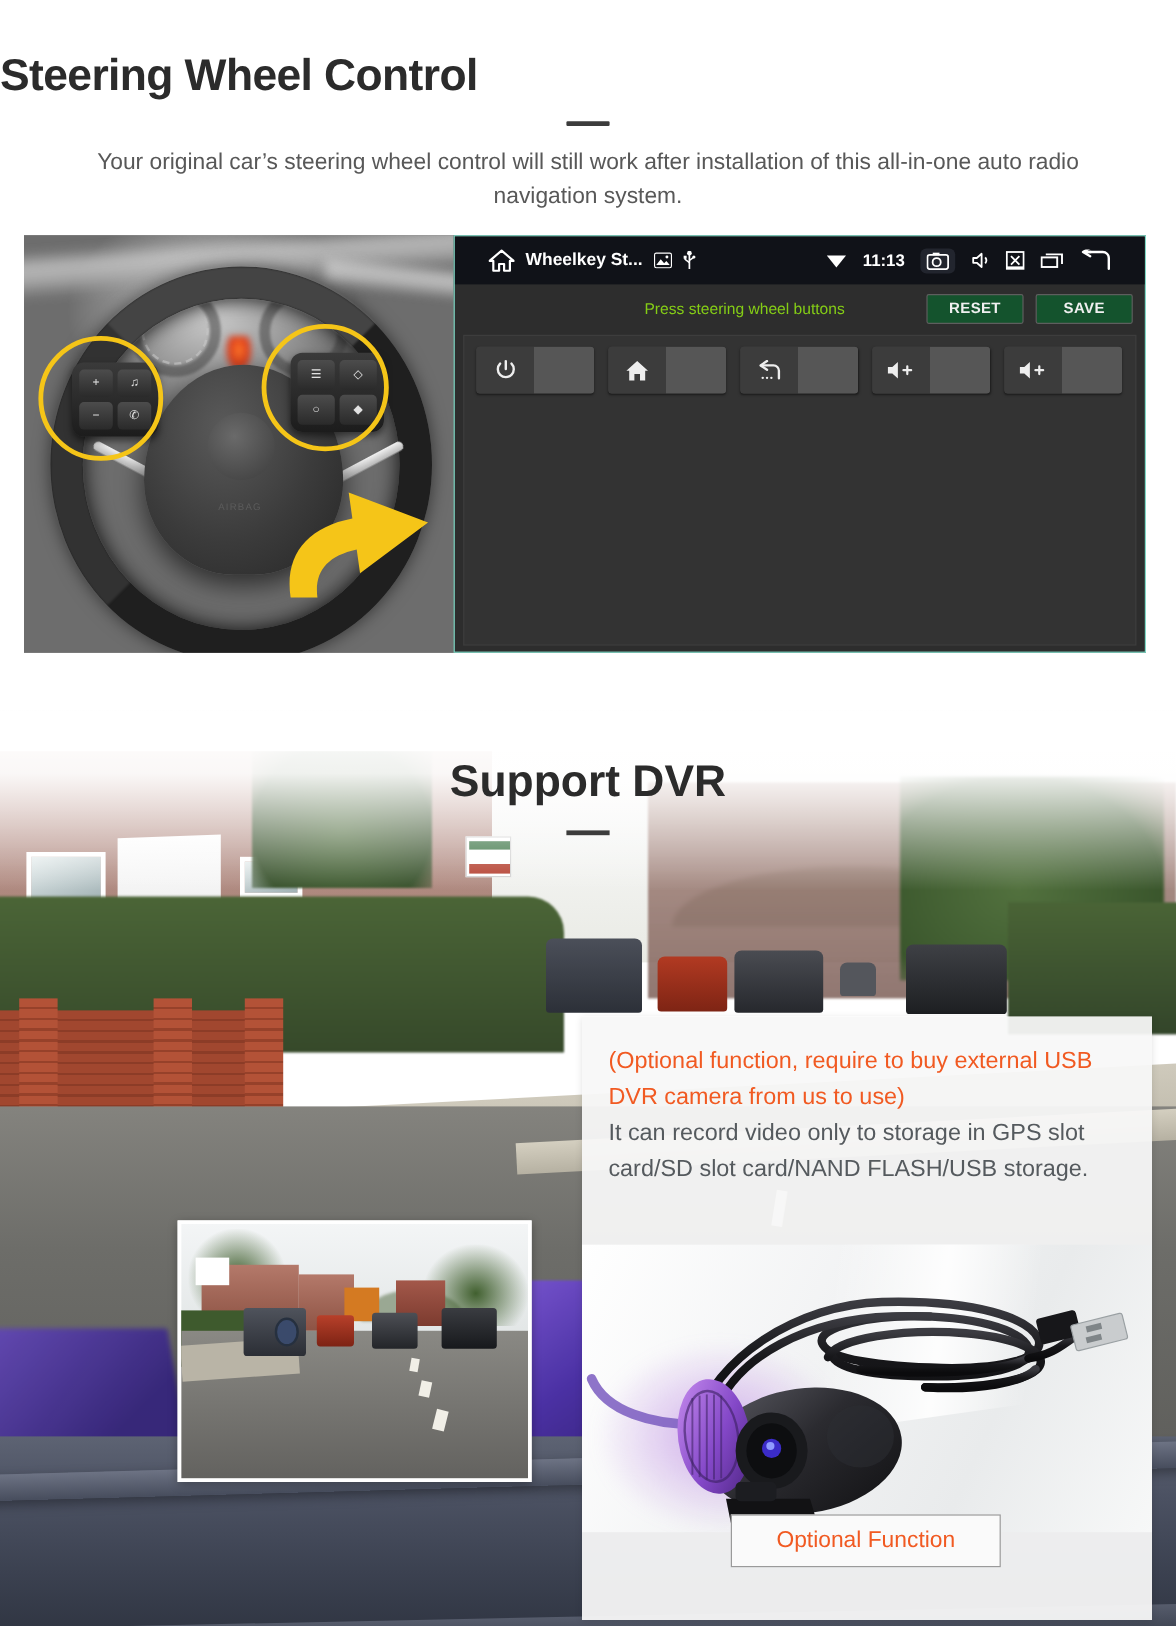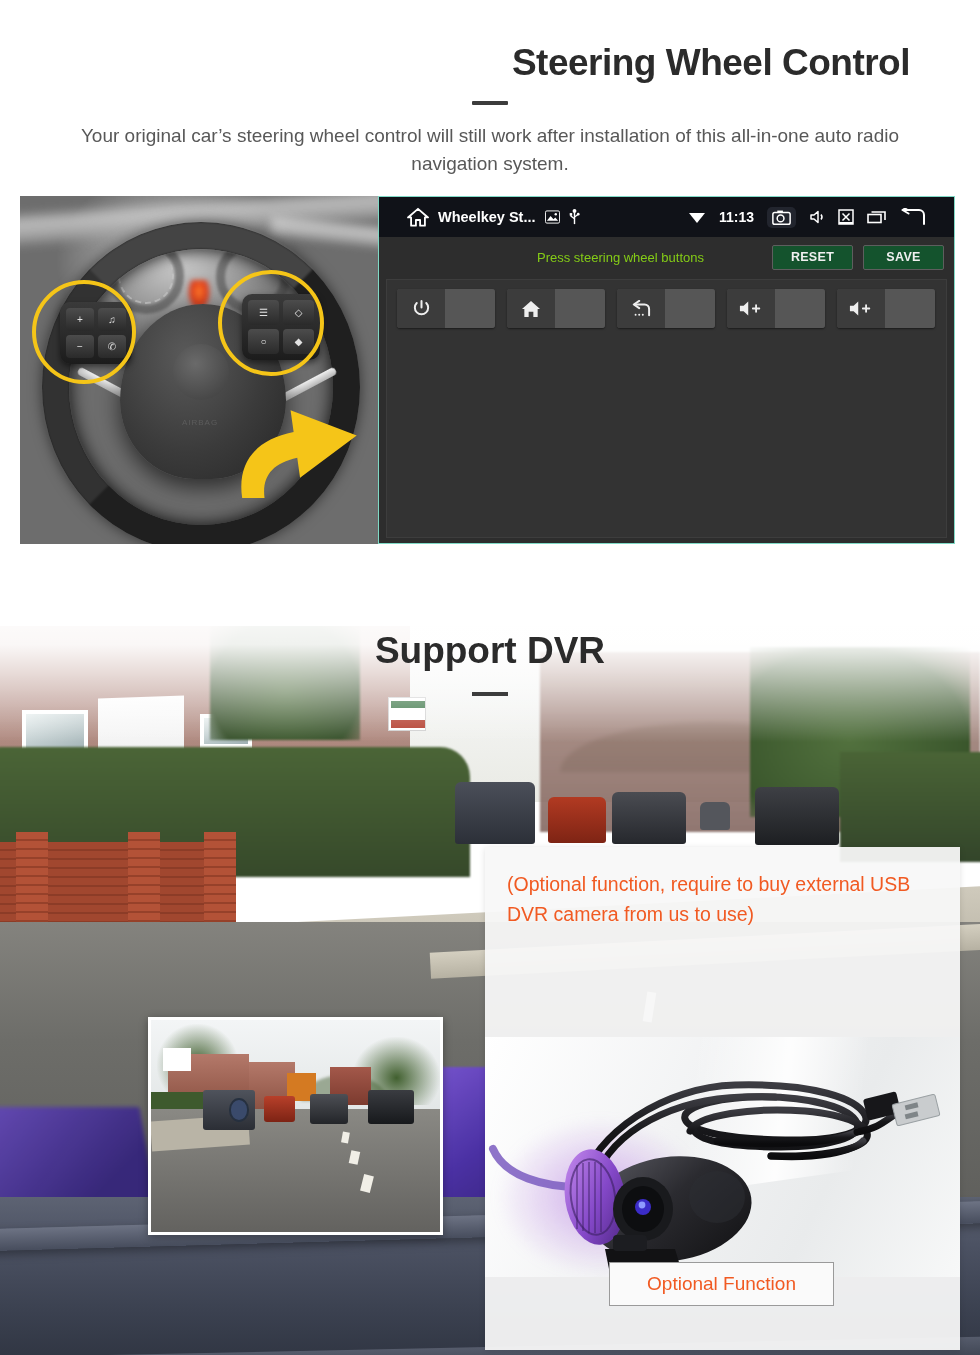--- a/index.html
+++ b/index.html
@@ -7,21 +7,21 @@
     width: 980px; height: 1355px;
     background: #ffffff;
     font-family: "Liberation Sans", sans-serif;
     overflow: hidden;
   }
   .page { position: relative; width: 980px; height: 1355px; background: #fff; }
 
   
   .sec1 { position: absolute; left: 0; top: 0; width: 980px; height: 560px; background: #fff; }
   .sec-title {
-    position: absolute; left: 0; width: 910px; text-align: right;
+    position: absolute; left: 0; width: 910px; text-align: left;
     font-size: 37px; font-weight: bold; color: #2b2b2b; letter-spacing: -0.5px;
   }
   .title-rule {
     position: absolute; width: 36px; height: 4px; background: #3c3c3c; left: 472px; border-radius: 1px;
   }
   .sec1-sub {
     position: absolute; left: 40px; top: 122px; width: 900px; text-align: center;
     font-size: 19px; line-height: 28px; color: #585858;
   }
 
@@ -609,20 +609,21 @@
         <div class="in-car in-c4"></div>
         <div class="in-lane in-l1"></div>
         <div class="in-lane in-l2"></div>
         <div class="in-lane in-l3"></div>
       </div>
     </div>
 
     <div class="panel">
       <div class="panel-text">
         <p class="p-orange">(Optional function, require to buy external USB DVR camera from us to use)</p>
+        <p class="p-grey">It can record video only to storage in GPS slot card/SD slot card/NAND FLASH/USB storage.</p>
       </div>
 
       <div class="cam-area">
         <div class="cam-bg"></div>
         <div class="cam-bg-streak"></div>
         <div class="cam-glow"></div>
         <svg class="cam-svg" viewBox="0 0 475 240" aria-hidden="true">
           <defs>
             <linearGradient id="camBody" x1="0" y1="0" x2="1" y2="1">
               <stop offset="0%" stop-color="#5a5a62"></stop>

